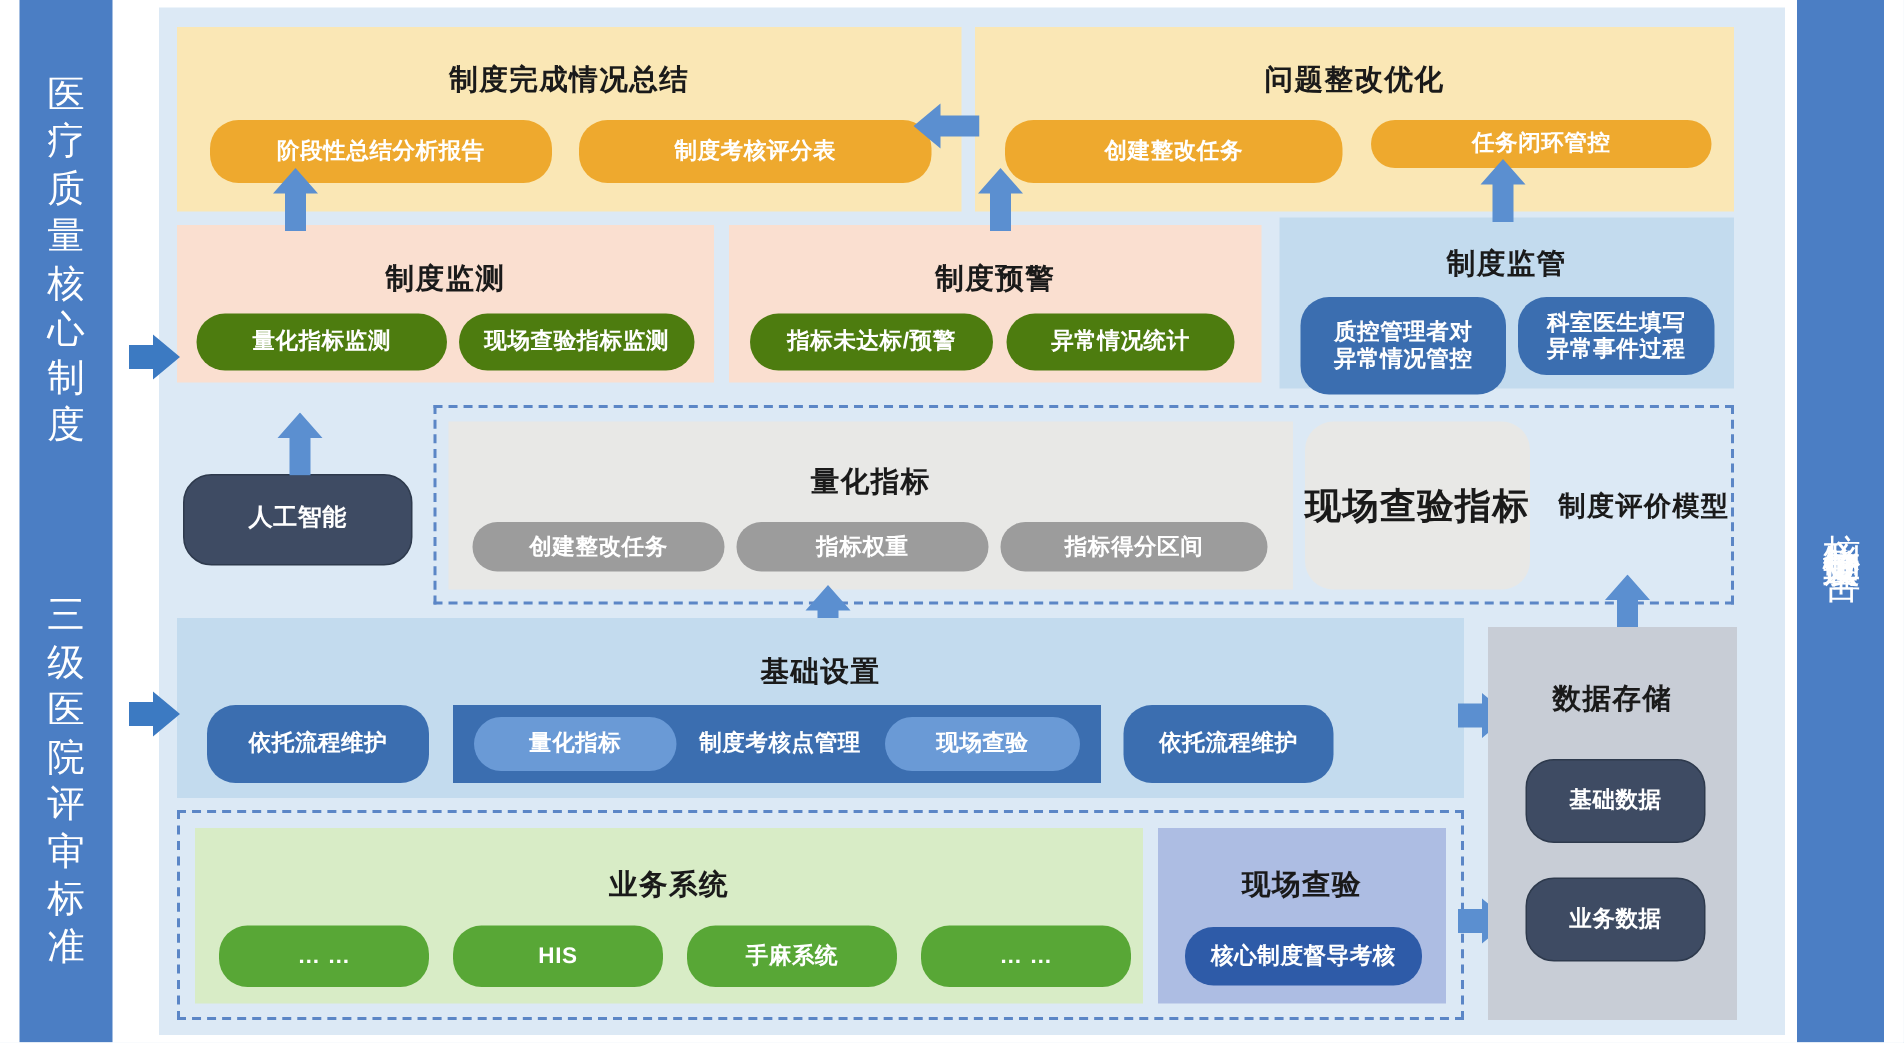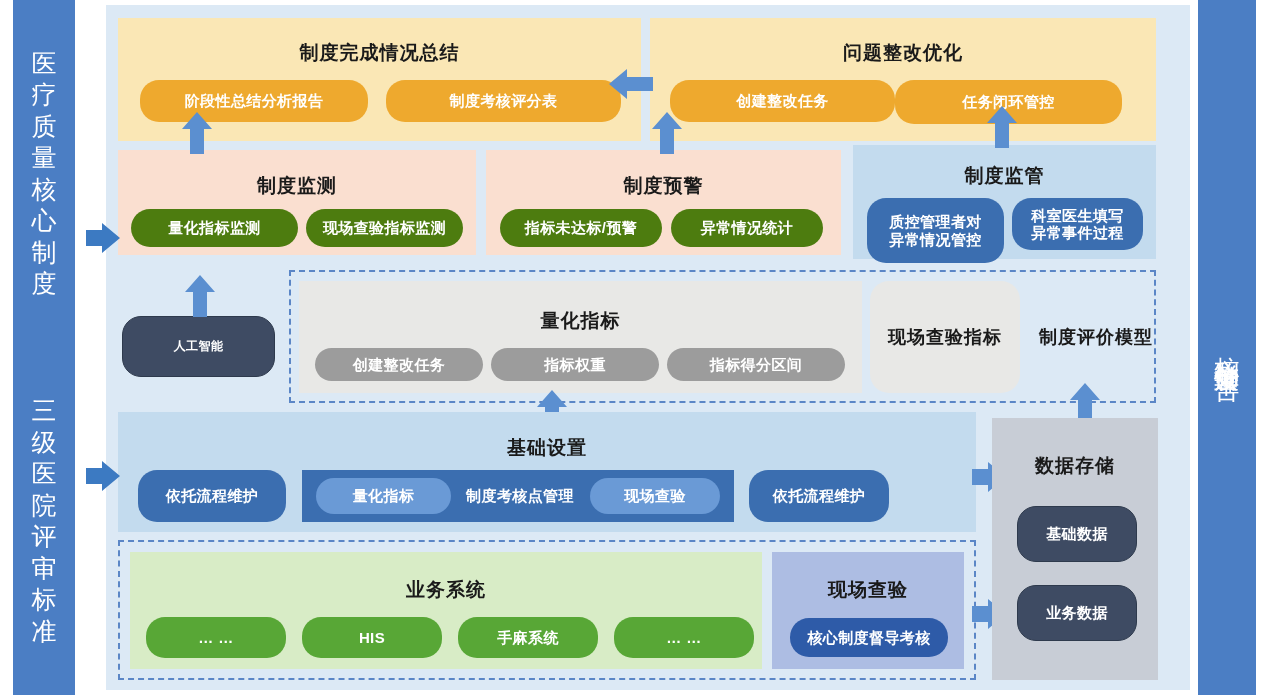--- a/index.html
+++ b/index.html
@@ -129,21 +129,21 @@
 
     <div class="abs p-yellow" style="left:12px;top:13px;width:523px;height:123px;">
       <div class="panel-title" style="top:22px;">制度完成情况总结</div>
       <div class="chip chip-orange" style="left:22px;top:62px;width:228px;height:42px;">阶段性总结分析报告</div>
       <div class="chip chip-orange" style="left:268px;top:62px;width:235px;height:42px;">制度考核评分表</div>
     </div>
 
     <div class="abs p-yellow" style="left:544px;top:13px;width:506px;height:123px;">
       <div class="panel-title" style="top:22px;">问题整改优化</div>
       <div class="chip chip-orange" style="left:20px;top:62px;width:225px;height:42px;">创建整改任务</div>
-      <div class="chip chip-orange" style="left:245px;top:62px;width:227px;height:44px;">任务闭环管控</div>
+      <div class="chip chip-orange" style="left:264px;top:62px;width:227px;height:32px;">任务闭环管控</div>
     </div>
 
     <div class="arrow" style="left:503px;top:62px;">
       <svg width="44" height="34" viewBox="0 0 44 34">
         <polygon points="0,17 18,2 18,10 44,10 44,24 18,24 18,32" fill="#5b8fd0"></polygon>
       </svg>
     </div>
 
     <div class="abs p-peach" style="left:12px;top:145px;width:358px;height:105px;">
       <div class="panel-title" style="top:23px;">制度监测</div>
@@ -182,38 +182,38 @@
       <div class="chip chip-blue" style="left:159px;top:53px;width:131px;height:52px;white-space:pre-line;">科室医生填写
 异常事件过程</div>
     </div>
 
     <div class="arrow" style="left:880px;top:101px;">
       <svg width="32" height="42" viewBox="0 0 32 42">
         <polygon points="16,0 31,17 23,17 23,42 9,42 9,17 1,17" fill="#5b8fd0"></polygon>
       </svg>
     </div>
 
-    <div class="chip chip-darknavy" style="left:16px;top:311px;width:153px;height:61px;font-size:12px;">人工智能</div>
+    <div class="chip chip-darknavy" style="left:16px;top:311px;width:153px;height:61px;font-size:16px;">人工智能</div>
 
     <div class="arrow" style="left:78px;top:270px;">
       <svg width="32" height="42" viewBox="0 0 32 42">
         <polygon points="16,0 31,17 23,17 23,42 9,42 9,17 1,17" fill="#5b8fd0"></polygon>
       </svg>
     </div>
 
     <div class="abs dashed" style="left:183px;top:265px;width:867px;height:133px;"></div>
 
     <div class="abs p-gray" style="left:193px;top:276px;width:563px;height:112px;">
       <div class="panel-title" style="top:27px;">量化指标</div>
       <div class="chip chip-gray" style="left:16px;top:67px;width:168px;height:33px;">创建整改任务</div>
       <div class="chip chip-gray" style="left:192px;top:67px;width:168px;height:33px;">指标权重</div>
       <div class="chip chip-gray" style="left:368px;top:67px;width:178px;height:33px;">指标得分区间</div>
     </div>
 
-    <div class="abs p-gray2 plain-label" style="left:764px;top:276px;width:150px;height:112px;font-size:18px;border-radius:19px;">现场查验指标</div>
+    <div class="abs p-gray2 plain-label" style="left:764px;top:276px;width:150px;height:112px;font-size:24px;border-radius:19px;">现场查验指标</div>
 
     <div class="plain-label" style="left:920px;top:276px;width:140px;height:112px;font-size:18px;">制度评价模型</div>
 
     <div class="arrow" style="left:430px;top:385px;">
       <svg width="32" height="42" viewBox="0 0 32 42">
         <polygon points="16,0 31,17 23,17 23,42 9,42 9,17 1,17" fill="#5b8fd0"></polygon>
       </svg>
     </div>
 
     <div class="arrow" style="left:963px;top:378px;">

